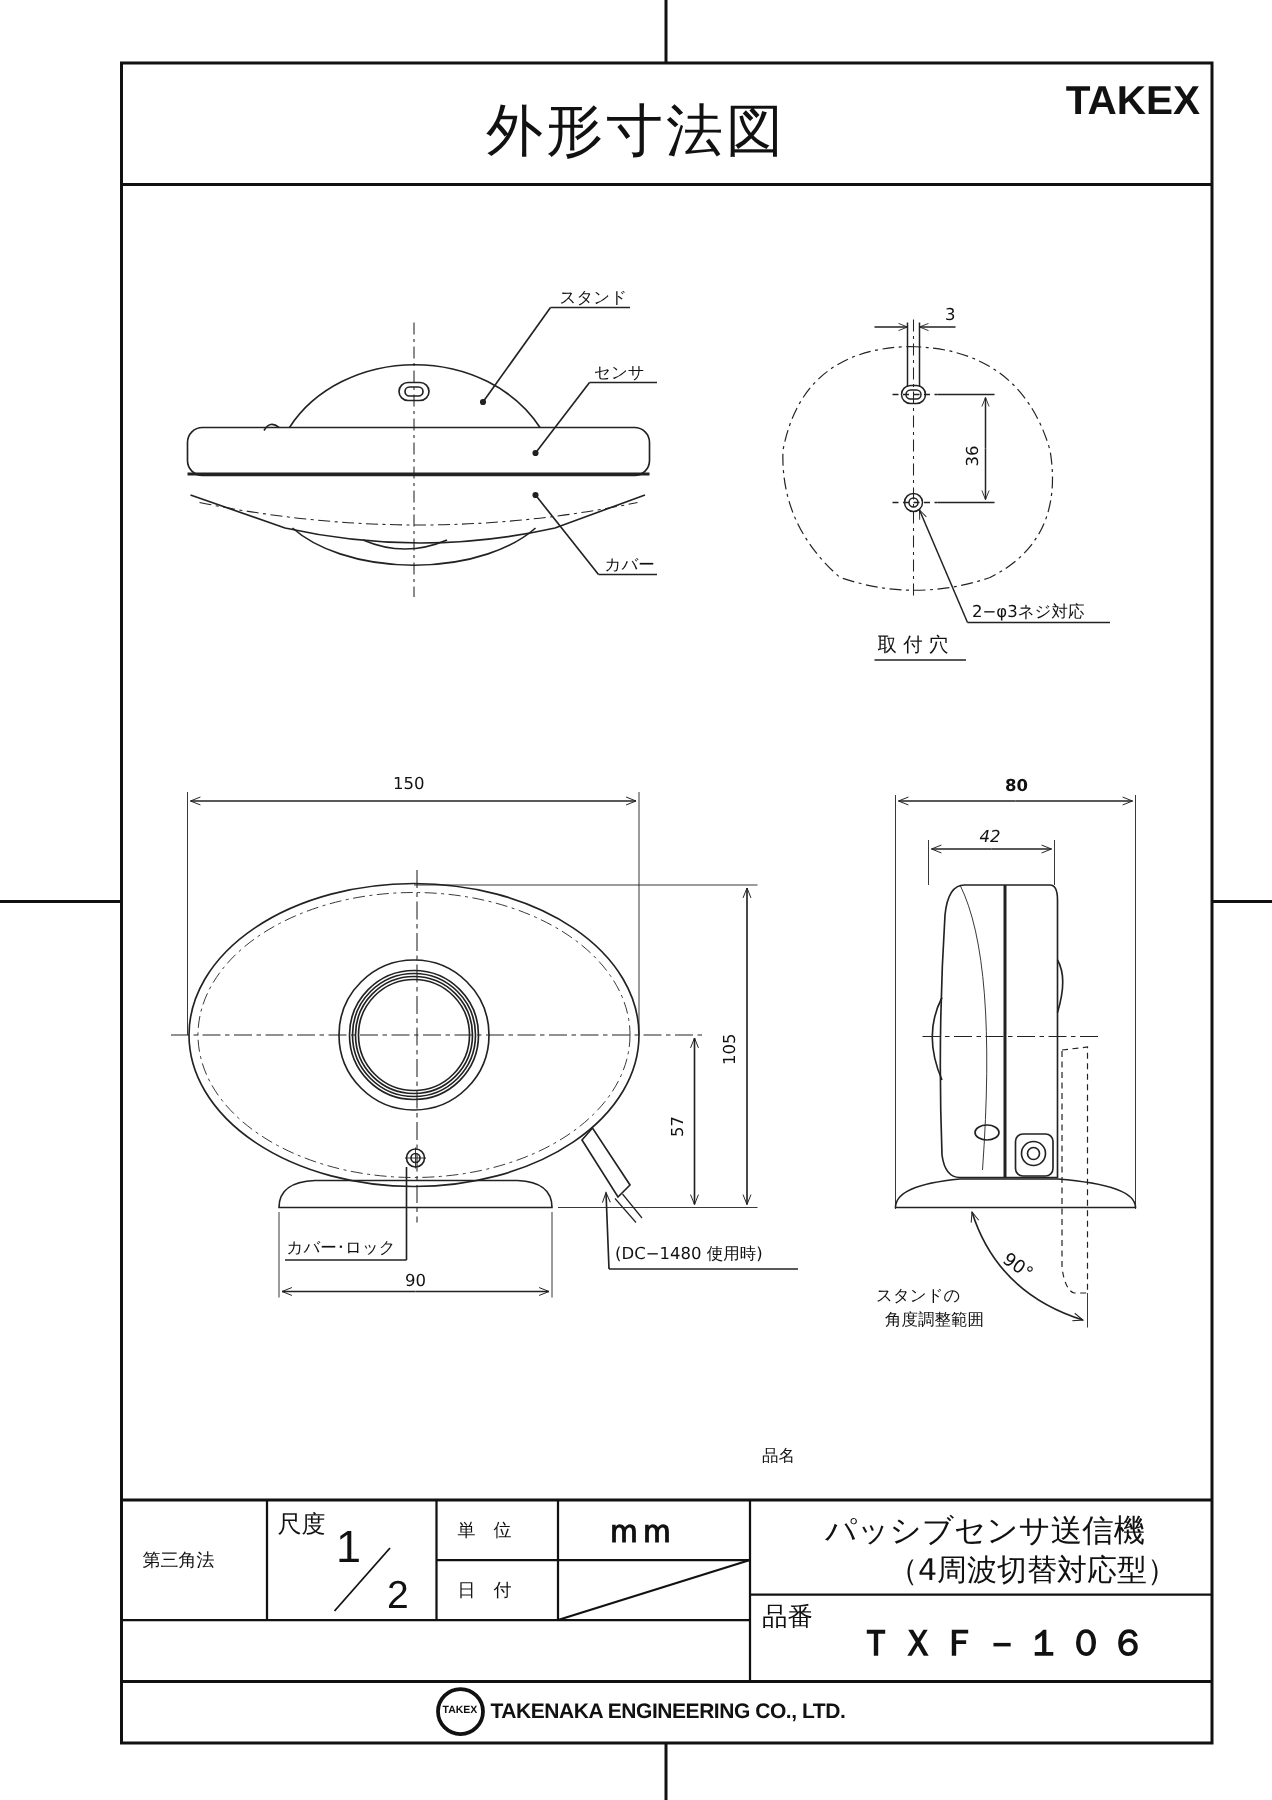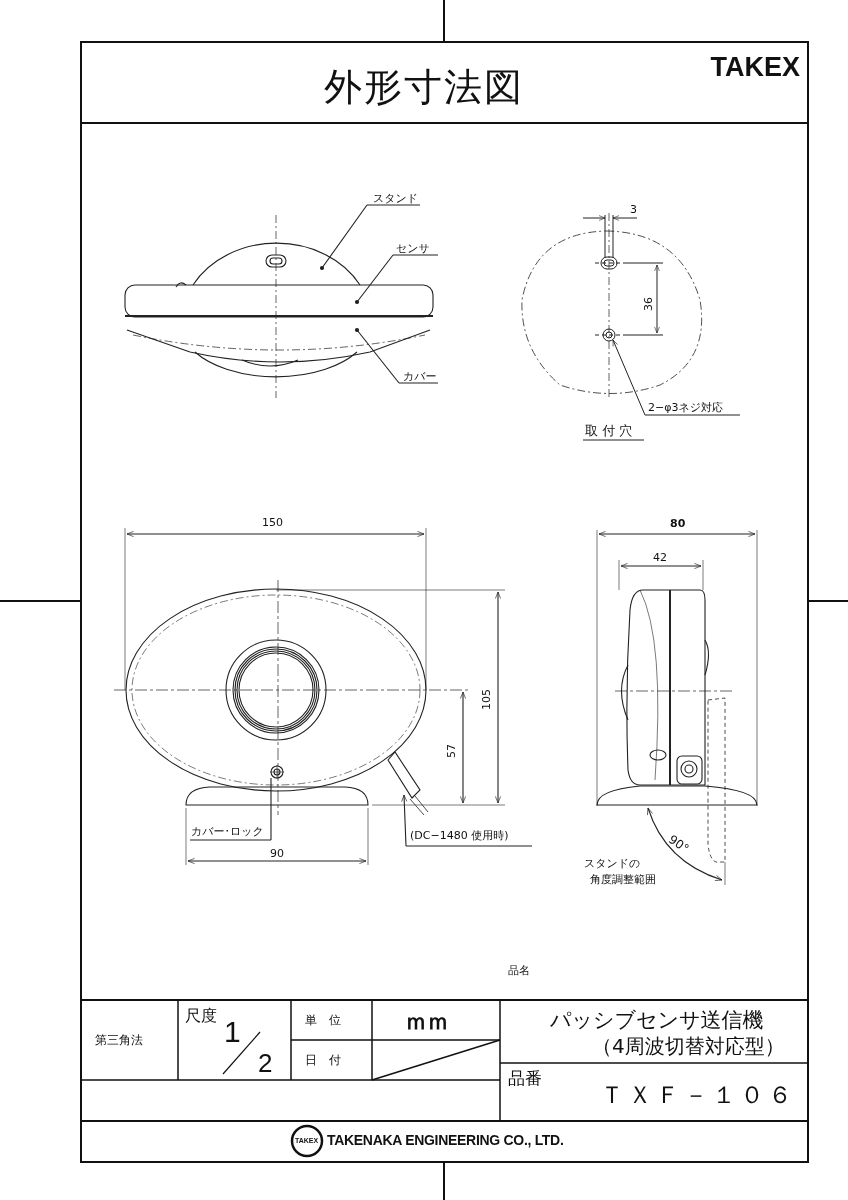--- a/index.html
+++ b/index.html
@@ -168,31 +168,31 @@
 <div class="lab" style="left:585px;top:424px;font-size:13px;">取 付 穴</div>
 
 <div class="dim" style="left:262px;top:517px;">150</div>
 <div class="dim vert" style="left:481px;top:710px;">105</div>
 <div class="dim vert" style="left:446px;top:758px;">57</div>
 <div class="dim" style="left:270px;top:848px;">90</div>
 <div class="lab" style="left:191px;top:826px;">カバー･ロック</div>
 <div class="lab" style="left:410px;top:830px;">(DC−1480 使用時)</div>
 
 <div class="dim" style="left:670px;top:518px;font-weight:bold;">80</div>
-<div class="dim" style="left:653px;top:552px;">42</div>
+<div class="dim" style="left:653px;top:552px;font-style:italic;">42</div>
 <div class="lab" style="left:668px;top:838px;font-size:12px;transform:rotate(35deg);">90°</div>
 <div class="lab" style="left:584px;top:858px;">スタンドの</div>
 <div class="lab" style="left:590px;top:874px;">角度調整範囲</div>
 
 <div class="tb" style="left:95px;top:1034px;font-size:12px;">第三角法</div>
 <div class="tb" style="left:185px;top:1008px;font-size:16px;">尺度</div>
 <div class="tb" style="left:224px;top:1017px;font-size:30px;font-family:'Liberation Sans',sans-serif;">1</div>
 <div class="tb" style="left:258px;top:1050px;font-size:26px;font-family:'Liberation Sans',sans-serif;">2</div>
 <div class="tb" style="left:305px;top:1014px;font-size:12px;">単　位</div>
 <div class="tb" style="left:405px;top:1011px;font-size:22px;font-weight:bold;">ｍｍ</div>
 <div class="tb" style="left:305px;top:1054px;font-size:12px;">日　付</div>
 <div class="tb" style="left:508px;top:965px;font-size:11px;">品名</div>
 <div class="tb" style="left:550px;top:1010px;font-size:21px;">パッシブセンサ送信機</div>
 <div class="tb" style="left:560px;top:1036px;font-size:20px;margin-left:32px;">（4周波切替対応型）</div>
 <div class="tb" style="left:508px;top:1070px;font-size:17px;">品番</div>
-<div class="tb" style="left:600px;top:1083px;font-size:24px;letter-spacing:4px;">ＴＸＦ－１０６</div>
+<div class="tb" style="left:572px;top:1083px;font-size:24px;letter-spacing:4px;font-weight:bold;">ＴＸＦ－１０６</div>
 <div class="tb" style="left:295px;top:1137px;font-size:7px;font-weight:bold;font-family:'Liberation Sans',sans-serif;">TAKEX</div>
 <div class="tb" style="left:327px;top:1133px;font-size:14px;font-weight:bold;font-family:'Liberation Sans',sans-serif;letter-spacing:-0.3px;">TAKENAKA ENGINEERING CO., LTD.</div>
 
 </body></html>

